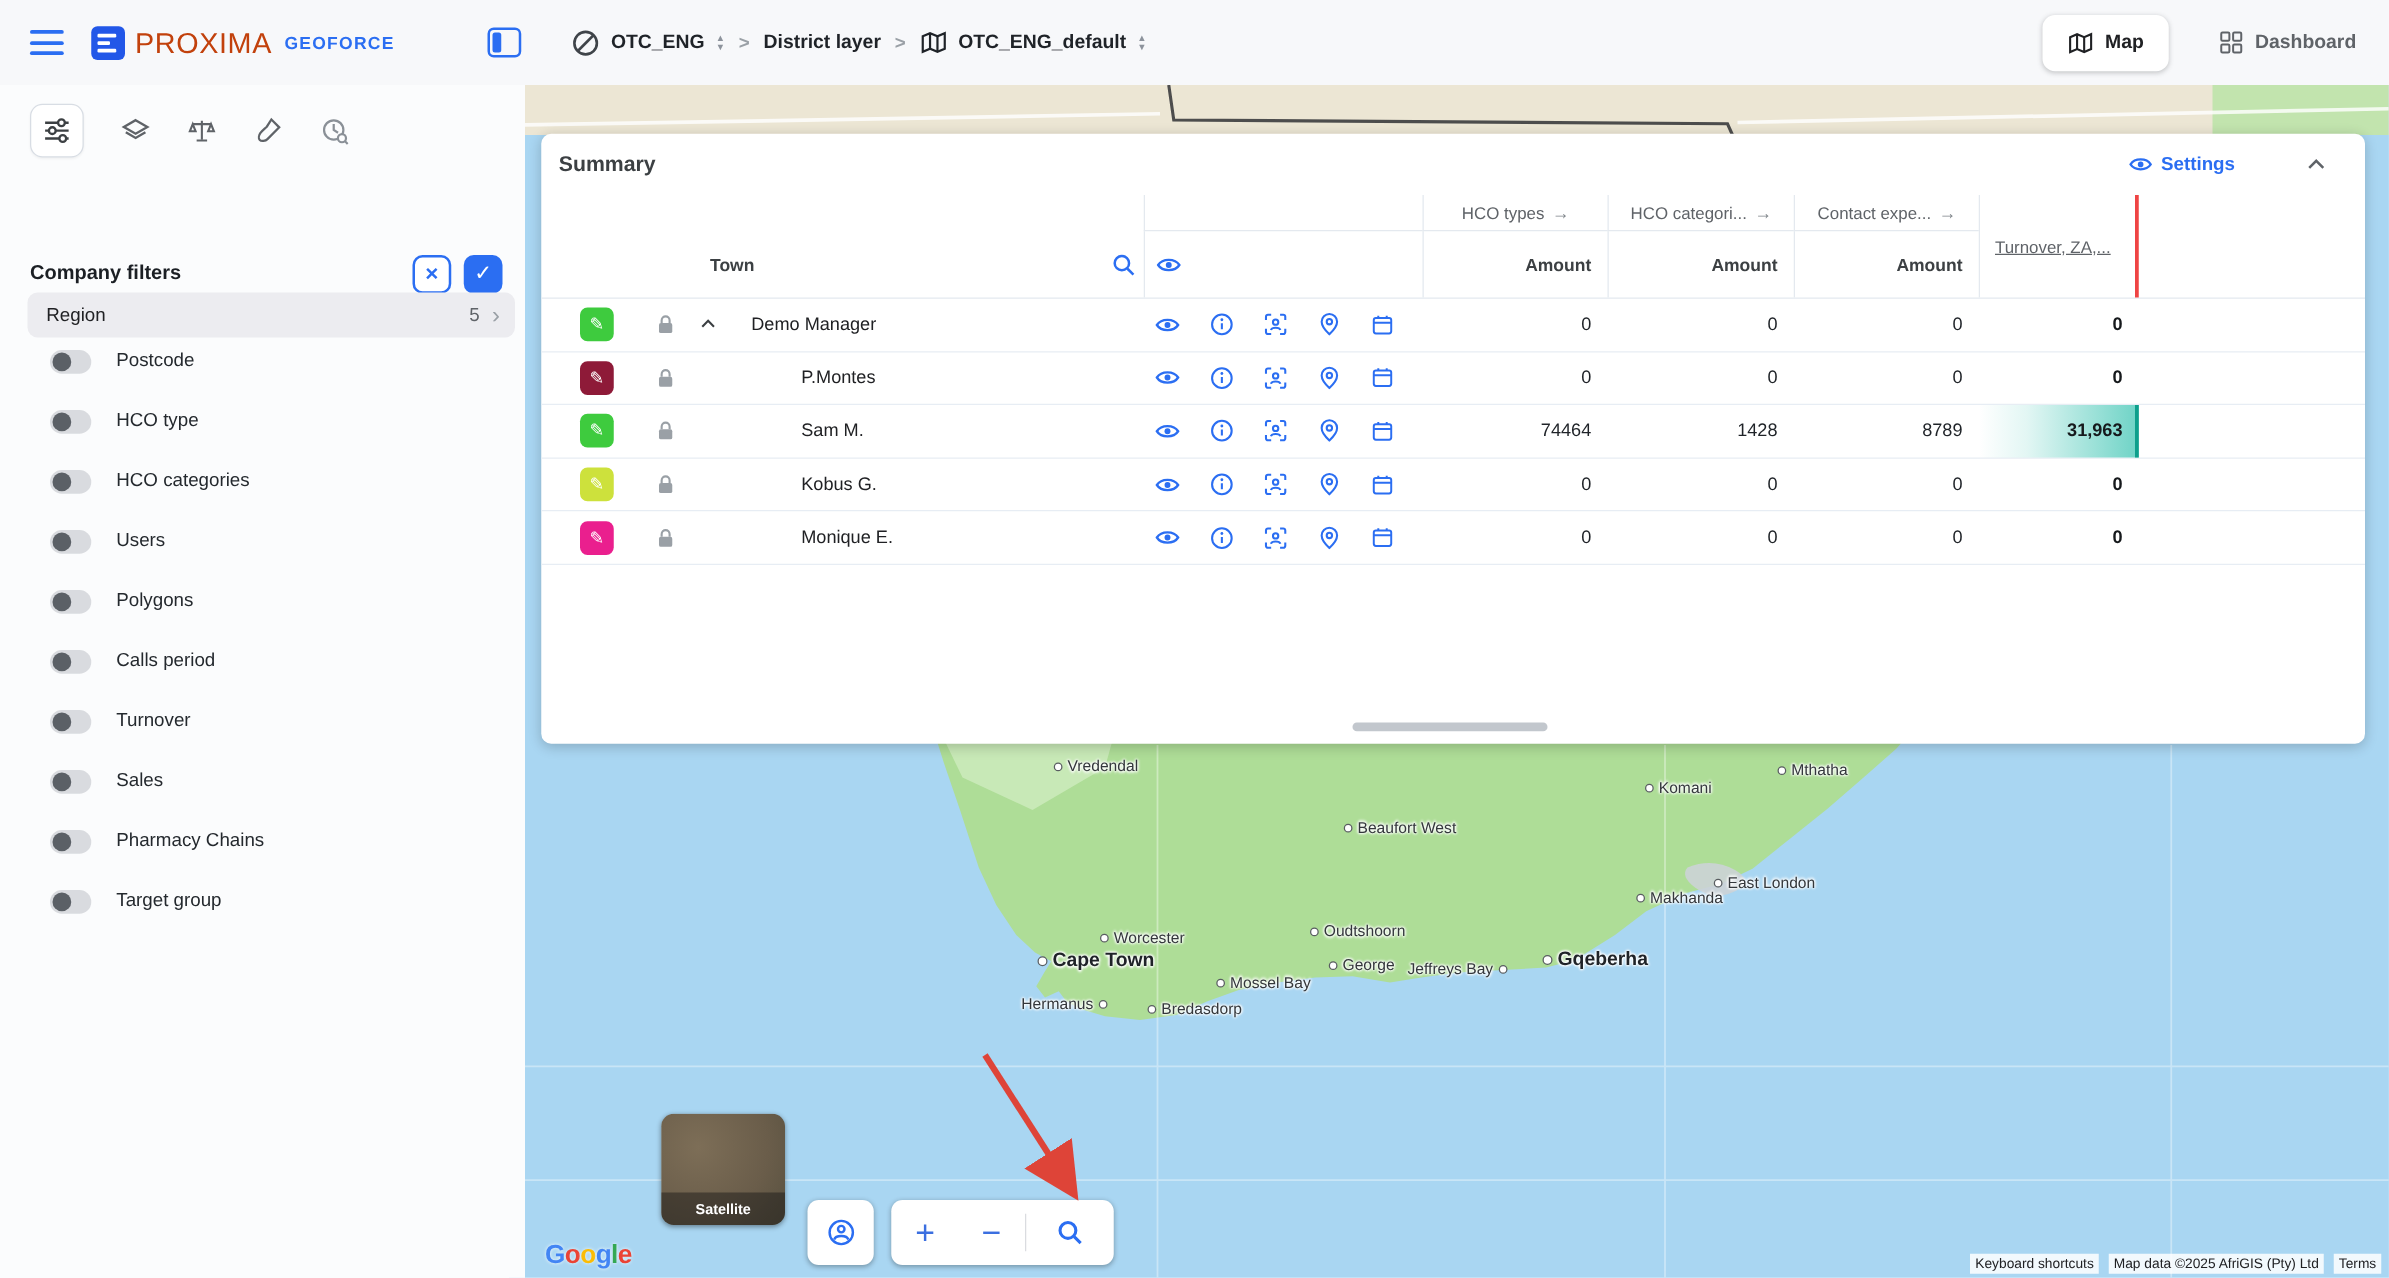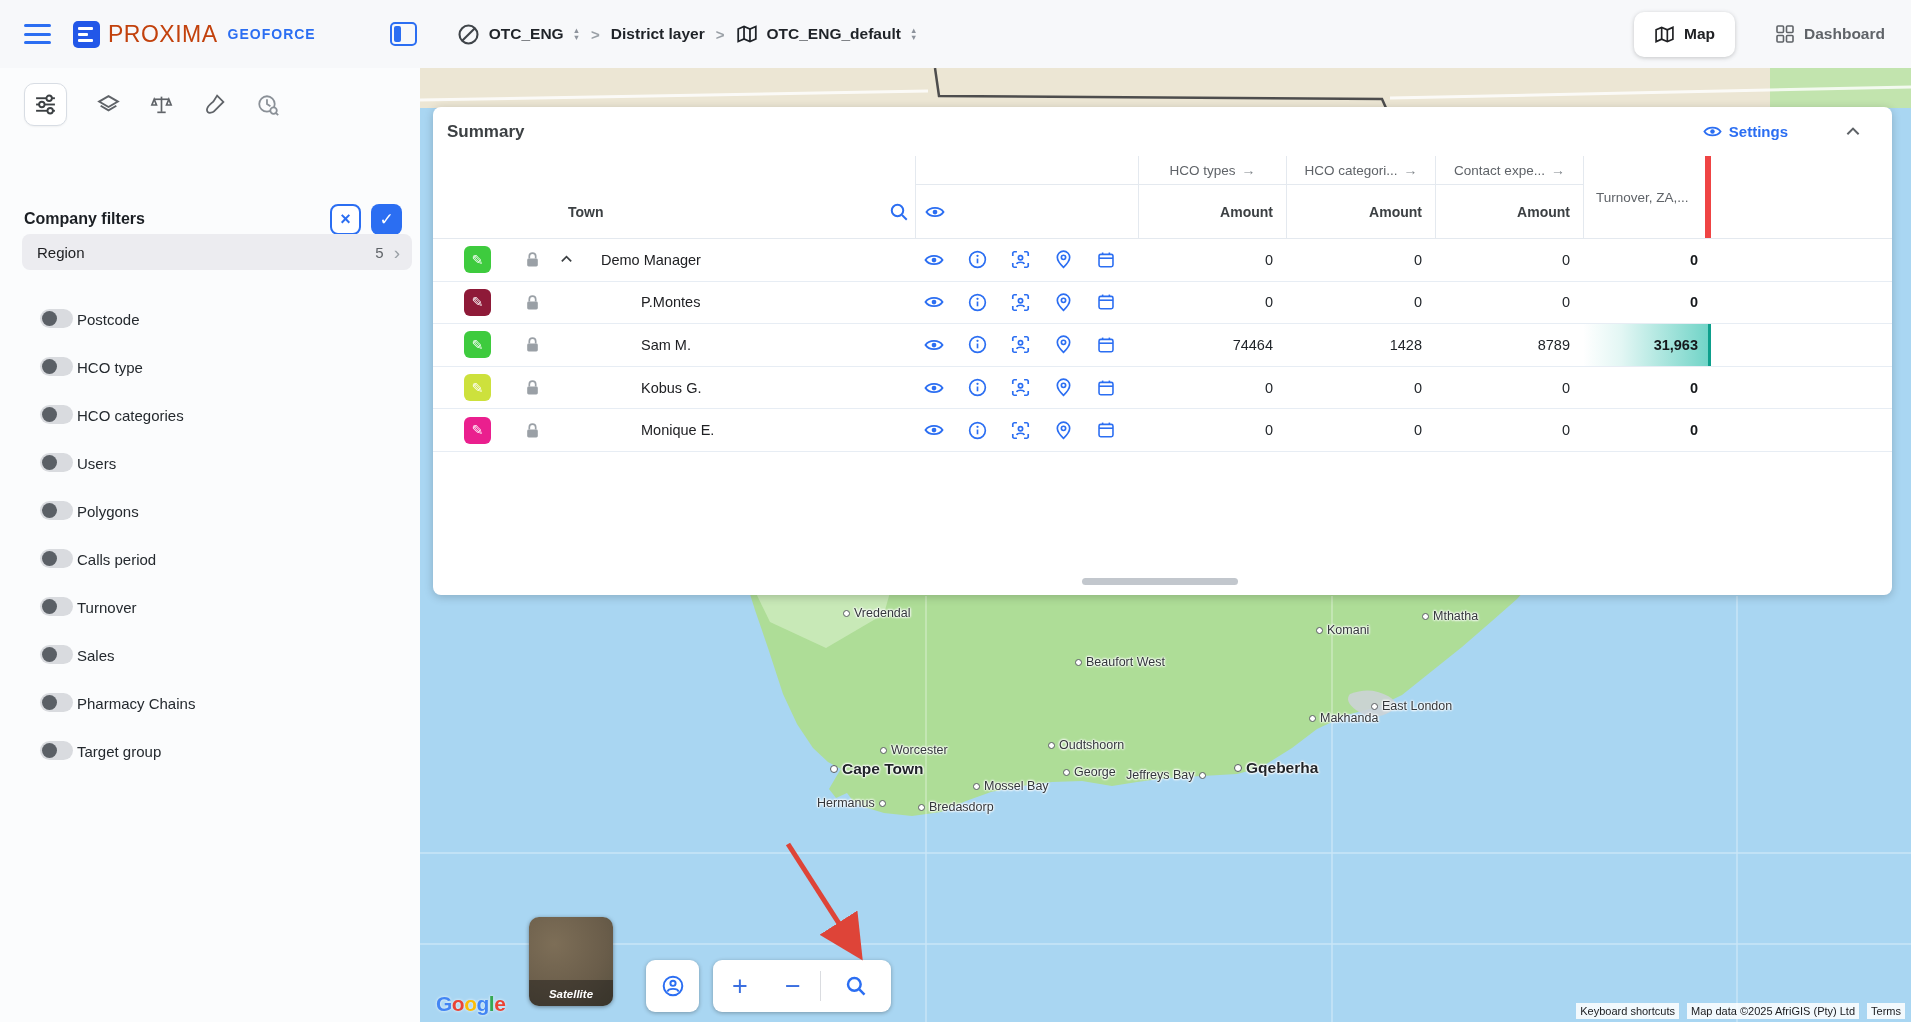--- a/index.html
+++ b/index.html
@@ -41,37 +41,37 @@
   .btn-x { margin-left:auto; width:31px; height:31px; border:2px solid #2b6ef2; border-radius:8px; background:#fff;
     color:#2b6ef2; font-size:18px; font-weight:700; display:flex; align-items:center; justify-content:center; cursor:pointer; }
   .btn-check { margin-left:10px; width:31px; height:31px; border-radius:8px; background:#2b6ef2; color:#fff;
     font-size:17px; font-weight:700; display:flex; align-items:center; justify-content:center; cursor:pointer; }
   .region-row { position:absolute; left:22px; top:117px; width:390px; height:36px; background:#ececf0; border-radius:8px;
     display:flex; align-items:center; padding:0 12px 0 15px; cursor:pointer; margin-top:49px; }
   .region-label { font-size:15px; color:#202124; }
   .region-count { margin-left:auto; font-size:15px; color:#5f6368; }
   .region-chev { font-size:19px; color:#9aa0a6; margin-left:10px; line-height:1; }
   .toggles { position:absolute; left:24px; top:212px; right:0; }
-  .toggle-item { height:48px; display:flex; align-items:flex-end; gap:4px; cursor:pointer; }
+  .toggle-item { height:48px; display:flex; align-items:flex-start; gap:20px; cursor:pointer; }
   .switch { width:33px; height:19px; background:#d9dbdf; border-radius:10px; position:relative; flex:0 0 auto; margin-left:16px; }
   .switch::before { content:""; position:absolute; left:2px; top:2px; width:15px; height:15px; border-radius:50%; background:#5b6066; }
   .toggle-label { font-size:15px; color:#24292e; }
 
   
   .map-area { position:absolute; left:420px; top:68px; width:1491px; height:954px; background:#a9d6f2; z-index:1; }
   .map-svg { position:absolute; left:0; top:0; width:1491px; height:954px; }
   .map-label { position:absolute; display:flex; align-items:center; gap:4px; font-size:12.5px; color:#33373b; white-space:nowrap;
     transform:translateY(-50%); text-shadow:0 1px 2px #fff,0 -1px 2px #fff,1px 0 2px #fff,-1px 0 2px #fff; z-index:2; }
   .map-label .dot { width:7px; height:7px; border:1.7px solid #595d61; border-radius:50%; background:#fff; flex:0 0 auto; }
   .map-label.big { font-size:15.5px; font-weight:700; color:#1f2328; }
   .map-label.big .dot { width:8px; height:8px; }
 
-  .sat-thumb { position:absolute; left:109px; top:849px; width:84px; height:89px; border-radius:10px; cursor:pointer; z-index:3;
+  .sat-thumb { position:absolute; left:109px; top:823px; width:99px; height:89px; border-radius:10px; cursor:pointer; z-index:3;
     background:radial-gradient(circle at 30% 30%, #7d6e57, #6a5d4a 60%, #57503f),
-               linear-gradient(135deg,#756751,#5f5342); box-shadow:0 1px 4px rgba(0,0,0,.4); overflow:hidden;font-style:italic; }
+               linear-gradient(135deg,#756751,#5f5342); box-shadow:0 1px 4px rgba(0,0,0,.4); overflow:hidden; }
   .sat-thumb::after { content:""; position:absolute; left:0; right:0; bottom:0; height:26px; background:rgba(20,20,20,.45); }
   .sat-label { position:absolute; left:0; right:0; bottom:6px; text-align:center; color:#fff; font-size:11.5px; font-weight:700; z-index:2; }
   .ctl { position:absolute; background:#fff; border-radius:9px; box-shadow:0 1px 4px rgba(0,0,0,.3); z-index:3;
     display:flex; align-items:center; justify-content:center; cursor:pointer; }
   .locate-btn { left:226px; top:892px; width:53px; height:52px; color:#2b6ef2; }
   .zoom-bar { left:293px; top:892px; width:178px; height:52px; padding:0; display:flex; align-items:center; }
   .zoom-btn { width:53px; height:52px; display:flex; align-items:center; justify-content:center;
     font-size:27px; font-weight:500; color:#3b6fe0; cursor:pointer; line-height:1; }
   .zoom-div { width:1px; height:30px; background:#dadce0; }
   .zoom-mag { width:70px; height:52px; display:flex; align-items:center; justify-content:center; color:#2b6ef2; cursor:pointer; }
@@ -88,22 +88,22 @@
   .panel-header { height:49px; display:flex; align-items:center; padding:0 30px 0 14px; }
   .panel-title { font-size:17px; font-weight:700; color:#3c4043; }
   .settings { margin-left:auto; display:flex; align-items:center; gap:7px; color:#2b6ef2; font-size:15px; font-weight:700; cursor:pointer; margin-right:56px; }
   .panel-collapse { color:#5f6368; cursor:pointer; display:flex; align-items:center; }
 
   .thead { display:grid; grid-template-columns:482px 223px 148px 149px 148px 128px 1fr;
     grid-template-rows:29px 53px; border-bottom:1px solid #e4e9ef; }
   .gh, .gh-empty2 { border-left:1px solid #e4e9ef; border-bottom:1px solid #e4e9ef; }
   .gh { display:flex; align-items:center; justify-content:center; gap:6px; font-size:13.5px; color:#5f6368; }
   .gh .arr { color:#80868b; font-size:14px; }
-  .gh-turn { grid-column:6; grid-row:1/3; border-left:1px solid #e4e9ef; border-right:6px solid #ef4444;
-    display:flex; align-items:center; padding-left:12px; font-size:13.5px; color:#5f6368; }
+  .gh-turn { grid-column:6; grid-row:1/3; border-left:1px solid #e4e9ef; border-right:3px solid #ef4444;
+    display:flex; align-items:center; padding-left:12px; font-size:13.5px; color:#5f6368;text-decoration:underline; }
   .sh-name { display:flex; align-items:center; padding-left:135px; font-size:14px; font-weight:700; color:#3c4043; }
   .sh-search { margin-left:auto; margin-right:6px; color:#2b6ef2; cursor:pointer; display:flex; }
   .sh-icons { border-left:1px solid #e4e9ef; display:flex; align-items:center; padding-left:9px; color:#2b6ef2; }
   .sh-amt { border-left:1px solid #e4e9ef; display:flex; align-items:center; justify-content:flex-end;
     padding-right:13px; font-size:14px; font-weight:700; color:#3c4043; }
 
   .trow { display:flex; height:42.6px; border-bottom:1px solid #e7edf4; align-items:center; }
   .cell-name { width:482px; display:flex; align-items:center; flex:0 0 auto; }
   .pencil { margin-left:31px; width:27px; height:27px; border-radius:6px; color:#fff; font-size:14px;
     display:flex; align-items:center; justify-content:center; cursor:pointer; flex:0 0 auto; }

